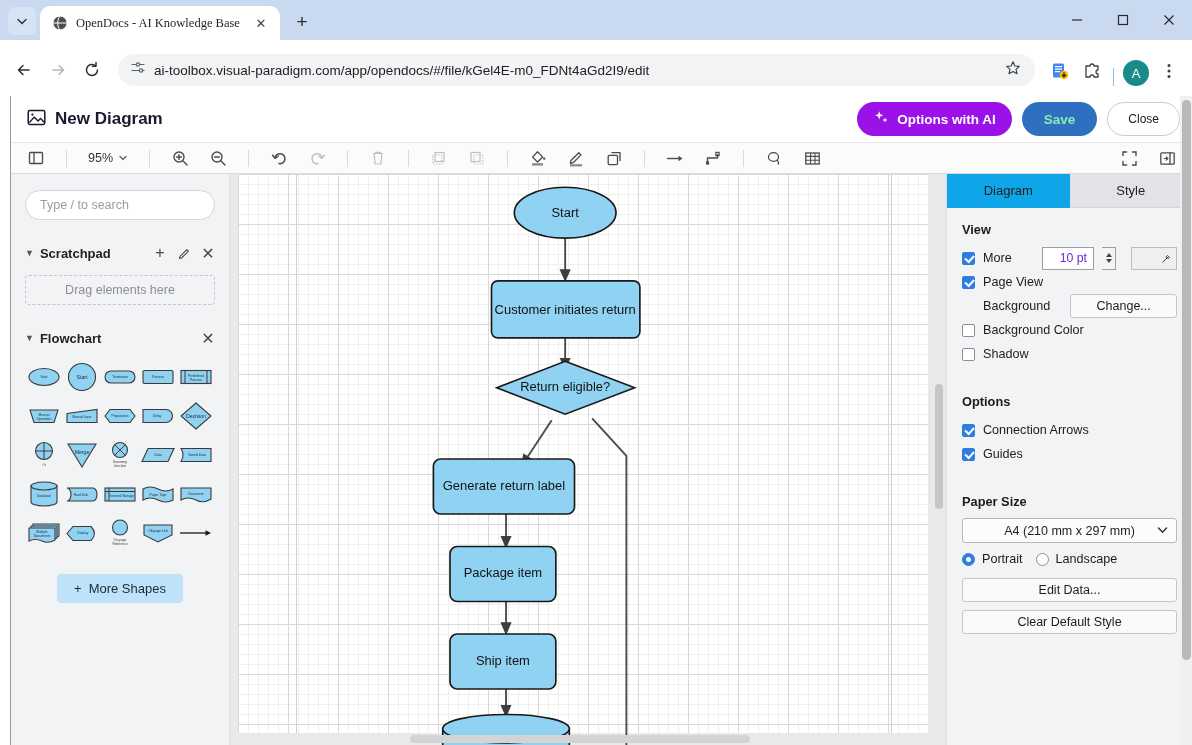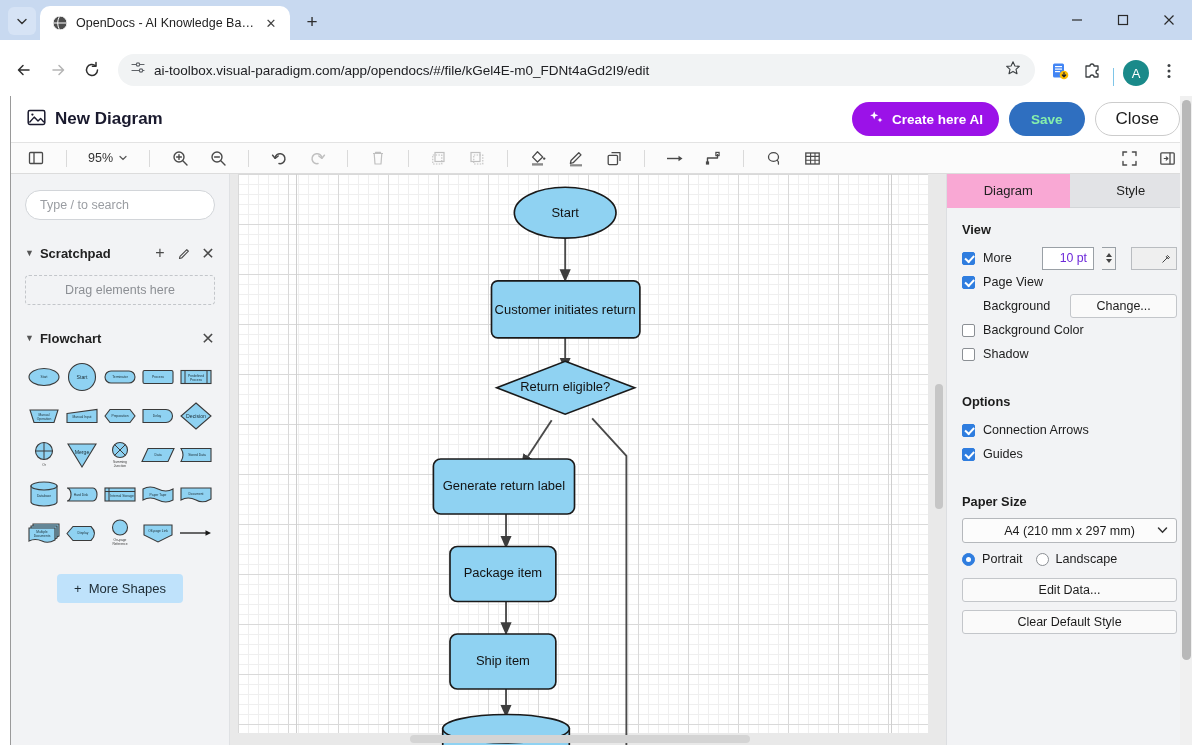--- a/index.html
+++ b/index.html
@@ -24,21 +24,21 @@
   .tab-list-btn svg { display: block; }
   .tab {
     height: 34px; min-width: 240px; max-width: 250px;
     background: #ffffff; border-radius: 10px 10px 0 0;
     display: flex; align-items: center; gap: 8px;
     padding: 0 10px 0 12px; position: relative; cursor: pointer;
   }
   .tab-favicon { width: 16px; height: 16px; flex: none; }
   .tab-title {
     font-size: 12.5px; color: #1f1f1f; white-space: nowrap;
-    overflow: hidden; text-overflow: ellipsis; flex: 1;
+    overflow: hidden; text-overflow: ellipsis; flex: 1; font-family: Liberation Serif, serif;
   }
   .tab-close {
     width: 18px; height: 18px; flex: none; border-radius: 50%;
     display: flex; align-items: center; justify-content: center;
     font-size: 13px; color: #444; cursor: pointer;
   }
   .new-tab {
     width: 28px; height: 28px; margin: 0 0 4px 8px;
     display: flex; align-items: center; justify-content: center;
     border-radius: 50%; font-size: 19px; color: #2f2f2f; cursor: pointer;
@@ -103,21 +103,21 @@
     display: flex; align-items: center; gap: 7px; cursor: pointer;
     font-family: "Liberation Sans", sans-serif;
   }
   .btn-save {
     background: #2f6fc0; color: #86efac; border: none; border-radius: 17px;
     height: 34px; padding: 0 22px; font-size: 13.5px; font-weight: bold;
     cursor: pointer; font-family: "Liberation Sans", sans-serif;
   }
   .btn-close {
     background: #fff; color: #202020; border: 1px solid #ccc;
-    border-radius: 17px; height: 34px; padding: 0 20px; font-size: 17px;
+    border-radius: 17px; height: 34px; padding: 0 20px; font-size: 12px;
     cursor: pointer; font-family: "Liberation Sans", sans-serif;
   }
 
   
   .diag-toolbar {
     height: 32px; background: #fbfbfb; border-top: 1px solid #e3e3e3;
     border-bottom: 1px solid #dcdcdc;
     display: flex; align-items: center; padding: 0 10px; gap: 8px; flex: none;
   }
   .tt {
@@ -223,21 +223,21 @@
   .right-panel {
     width: 246px; flex: none; background: #f2f3f5;
     border-left: 1px solid #dcdee1; display: flex; flex-direction: column;
   }
   .rp-tabs { display: flex; height: 34px; flex: none; }
   .rp-tab {
     flex: 1; display: flex; align-items: center; justify-content: center;
     font-size: 13px; color: #222; cursor: pointer;
     border-bottom: 1px solid #d3d5d8;
   }
-  .rp-tab.active { background: #f9a8d4; border-bottom: 1px solid transparent; }
+  .rp-tab.active { background: #0ea5e9; border-bottom: 1px solid transparent; }
   .rp-tab.inactive { background: #e2e3e6; }
   .rp-body { padding: 12px 15px 0 15px; }
   .rp-h { font-size: 12.8px; font-weight: bold; color: #1c1c1c; margin: 2px 0 9px 0; }
   .rp-h.mt { margin-top: 28px; }
   .rp-row { display: flex; align-items: center; height: 24px; gap: 8px; }
   .cb {
     width: 13px; height: 13px; border-radius: 2px; flex: none;
     border: 1px solid #8b8f94; background: #fff; cursor: pointer;
     display: flex; align-items: center; justify-content: center;
   }
@@ -413,21 +413,21 @@
       </span>
       <span class="app-title">New Diagram</span>
     </div>
     <button class="btn-ai">
       <span>
         <svg width="17" height="17" viewBox="0 0 17 17">
           <path d="M6.2 2.2 L7.3 5.2 L10.3 6.3 L7.3 7.4 L6.2 10.4 L5.1 7.4 L2.1 6.3 L5.1 5.2 Z" fill="#fff"></path>
           <path d="M12 8.5 L12.7 10.3 L14.5 11 L12.7 11.7 L12 13.5 L11.3 11.7 L9.5 11 L11.3 10.3 Z" fill="#fff"></path>
         </svg>
       </span>
-      <span>Create here AI</span>
+      <span>Options with AI</span>
     </button>
     <button class="btn-save">Save</button>
     <button class="btn-close">Close</button>
   </div>
 
   <div class="diag-toolbar">
     <div class="tt">
       <svg width="16" height="16" viewBox="0 0 16 16">
           <rect x="1.5" y="2.5" width="13" height="11" rx="1" fill="none" stroke="#4a4a4a" stroke-width="1.3"></rect>
           <path d="M6 2.5 v11" stroke="#4a4a4a" stroke-width="1.3"></path>

